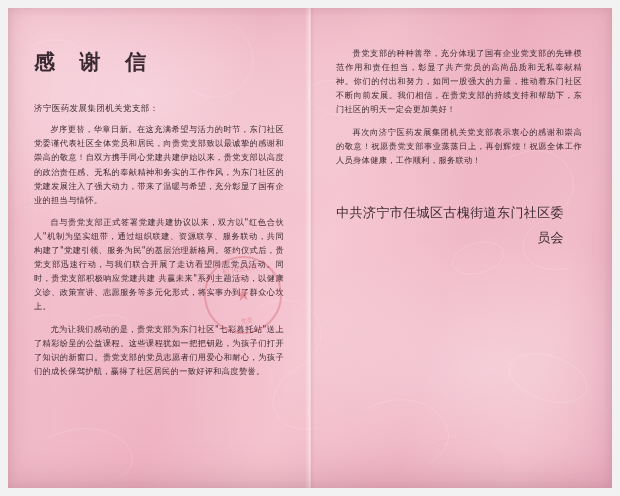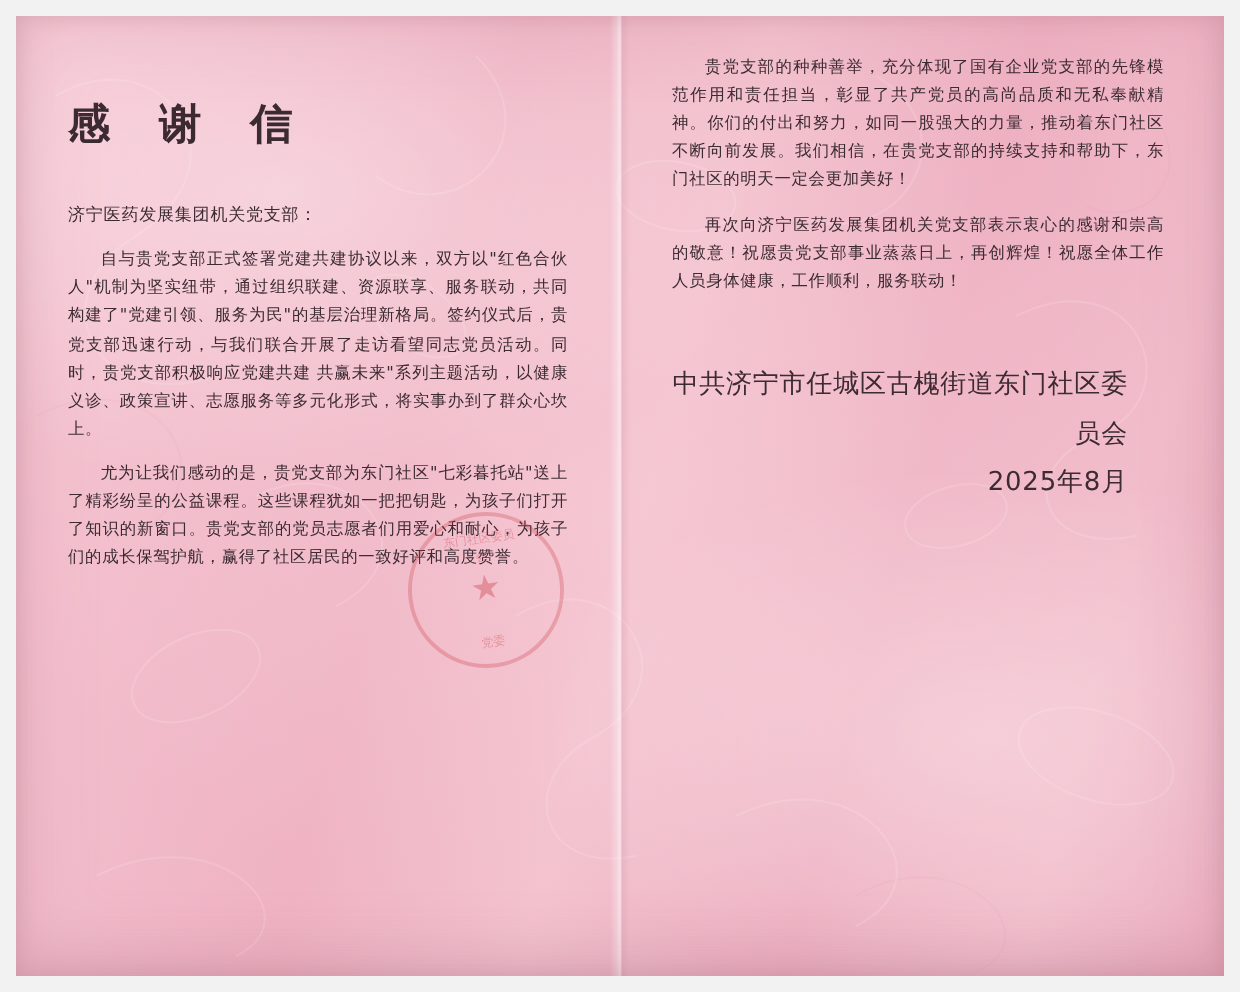--- a/index.html
+++ b/index.html
@@ -63,21 +63,21 @@
   }
 
   
   .half {
     position: absolute;
     top: 0;
     height: 100%;
     box-sizing: border-box;
   }
   #left-half  { left: 0;   width: 302px; padding: 34px 26px 20px 26px; }
-  #right-half { left: 302px; width: 302px; padding: 14px 30px 20px 26px; }
+  #right-half { left: 302px; width: 302px; padding: 34px 30px 20px 26px; }
 
   #doc-title {
     font-family: Liberation Mono, monospace;
     font-size: 21px;
     font-weight: bold;
     letter-spacing: 6px;
     color: #3b2a31;
     margin: 6px 0 26px 0;
   }
 
@@ -187,30 +187,30 @@
       <g stroke="#d78fa4" stroke-opacity="0.20" fill="none" stroke-width="1">
         <path d="M10,200 C70,170 110,230 60,260"></path>
         <path d="M420,440 C470,410 520,460 480,478"></path>
         <path d="M560,40 C595,70 570,110 535,95"></path>
       </g>
     </svg>
 
     <div class="half" id="left-half">
       <div id="doc-title">感 谢 信</div>
       <div class="salutation">济宁医药发展集团机关党支部：</div>
+      <p class="body-para">岁序更替，华章日新。在这充满希望与活力的时节，东门社区党委谨代表社区全体党员和居民，向贵党支部致以最诚挚的感谢和崇高的敬意！自双方携手同心党建共建伊始以来，贵党支部以高度的政治责任感、无私的奉献精神和务实的工作作风，为东门社区的党建发展注入了强大动力，带来了温暖与希望，充分彰显了国有企业的担当与情怀。</p>
       <p class="body-para">自与贵党支部正式签署党建共建协议以来，双方以"红色合伙人"机制为坚实纽带，通过组织联建、资源联享、服务联动，共同构建了"党建引领、服务为民"的基层治理新格局。签约仪式后，贵党支部迅速行动，与我们联合开展了走访看望同志党员活动。同时，贵党支部积极响应党建共建 共赢未来"系列主题活动，以健康义诊、政策宣讲、志愿服务等多元化形式，将实事办到了群众心坎上。</p>
       <p class="body-para">尤为让我们感动的是，贵党支部为东门社区"七彩暮托站"送上了精彩纷呈的公益课程。这些课程犹如一把把钥匙，为孩子们打开了知识的新窗口。贵党支部的党员志愿者们用爱心和耐心，为孩子们的成长保驾护航，赢得了社区居民的一致好评和高度赞誉。</p>
     </div>
 
     <div class="half" id="right-half">
       <p class="body-para">贵党支部的种种善举，充分体现了国有企业党支部的先锋模范作用和责任担当，彰显了共产党员的高尚品质和无私奉献精神。你们的付出和努力，如同一股强大的力量，推动着东门社区不断向前发展。我们相信，在贵党支部的持续支持和帮助下，东门社区的明天一定会更加美好！</p>
       <p class="body-para">再次向济宁医药发展集团机关党支部表示衷心的感谢和崇高的敬意！祝愿贵党支部事业蒸蒸日上，再创辉煌！祝愿全体工作人员身体健康，工作顺利，服务联动！</p>
       <div class="signature-block">
         <div>中共济宁市任城区古槐街道东门社区委员会</div>
-        <div>2025年8月</div>
       </div>
     </div>
 
     <div id="seal">
       <div class="seal-star">★</div>
       <div class="seal-text">
         <span class="st-top">东门社区委员会</span>
         <span class="st-bot">党委</span>
       </div>
     </div>

